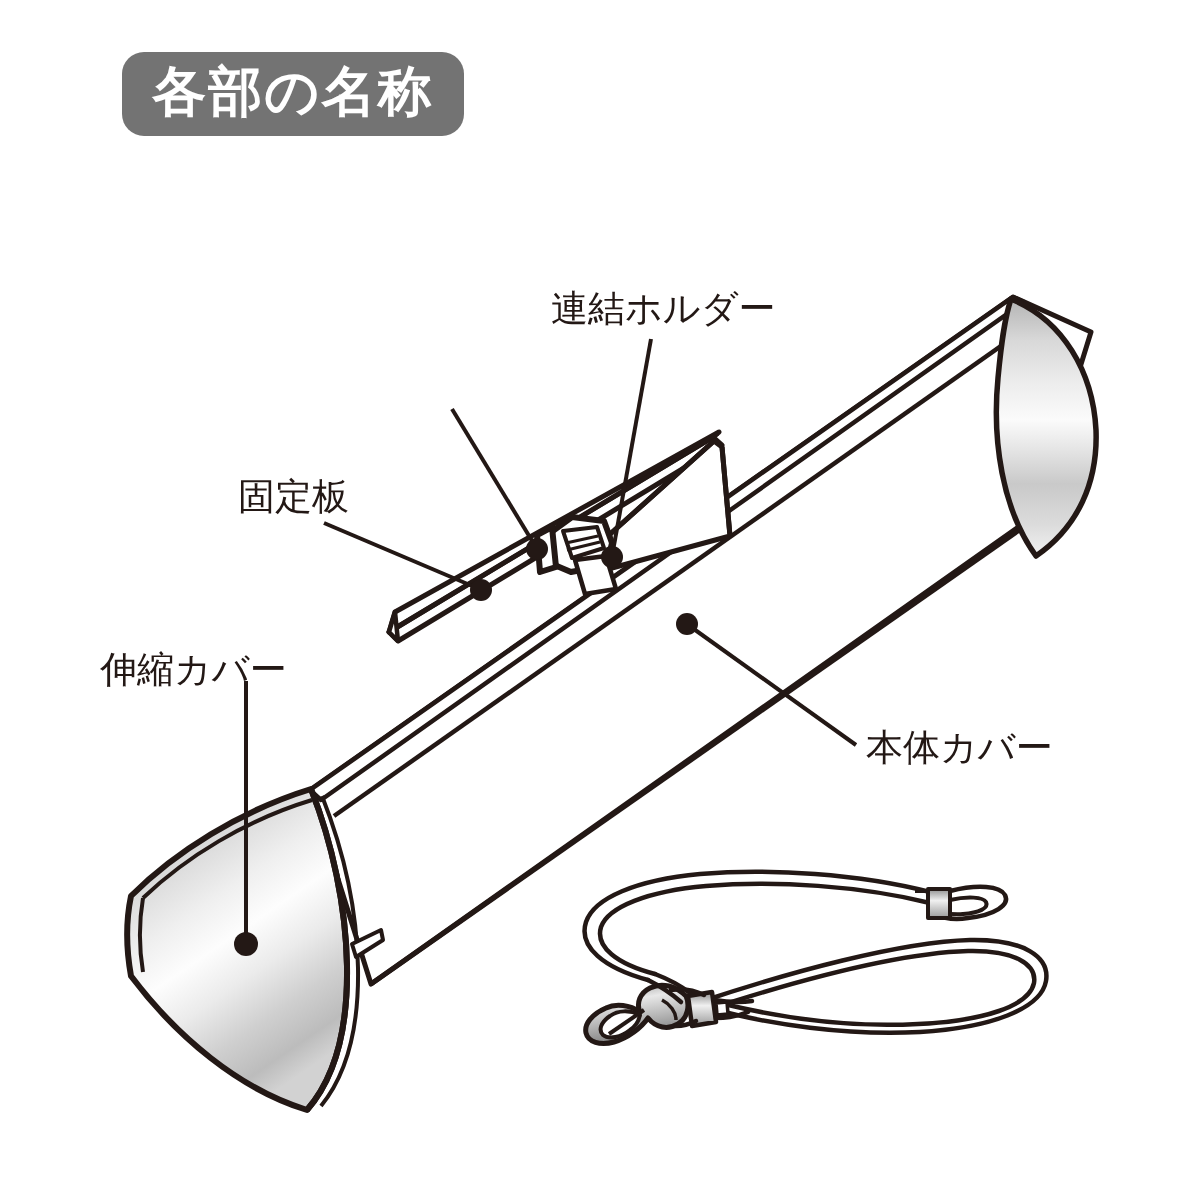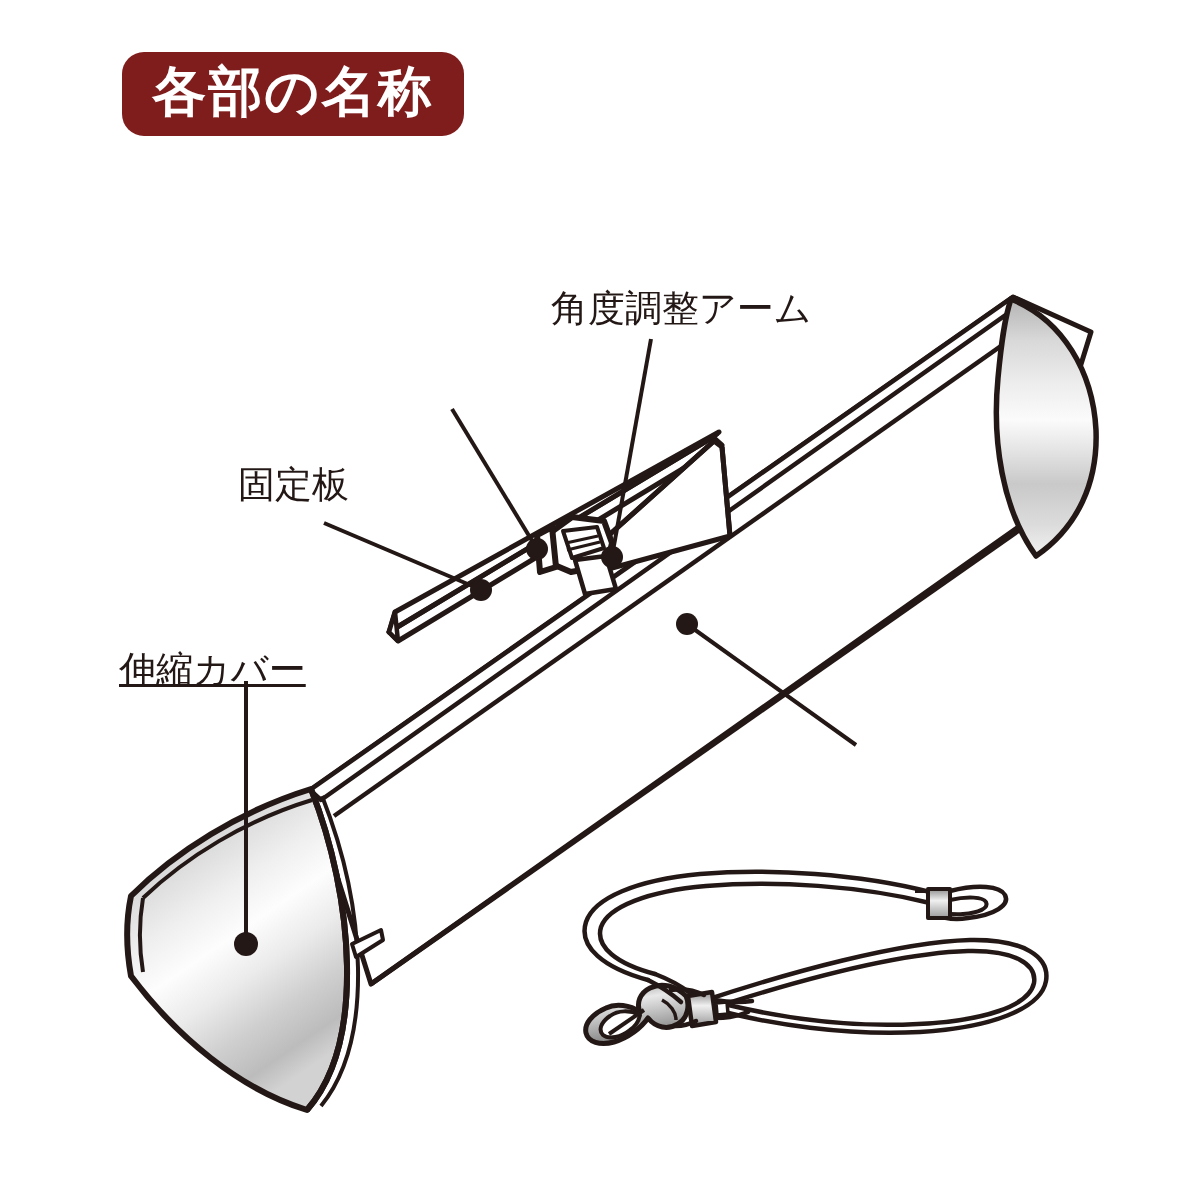--- a/index.html
+++ b/index.html
@@ -19,21 +19,21 @@
     inset: 0;
     width: 1200px;
     height: 1200px;
   }
   .title-badge {
     position: absolute;
     left: 122px;
     top: 52px;
     width: 342px;
     height: 84px;
-    background: #7f1d1d;
+    background: #737373;
     border-radius: 22px;
     display: flex;
     align-items: center;
     justify-content: center;
     box-sizing: border-box;
     padding-bottom: 4px;
   }
   .title-badge-text {
     color: #ffffff;
     font-size: 54px;
@@ -258,22 +258,23 @@
       <path d="M 671 990 C 682 988 694 990 704 995" fill="none" stroke="#231815" stroke-width="4.5" stroke-linecap="round"></path>
       <path d="M 676 1026 C 684 1026 690 1024 696 1021" fill="none" stroke="#231815" stroke-width="4.5" stroke-linecap="round"></path>
 
       <path d="M 655 974 C 668 979 680 985 690 993" fill="none" stroke="#231815" stroke-width="4.5" stroke-linecap="round"></path>
       <path d="M 648 980 C 660 986 672 994 681 1002" fill="none" stroke="#231815" stroke-width="4.5" stroke-linecap="round"></path>
       <path d="M 714 1000 C 726 1002 740 1003 752 1001" fill="none" stroke="#231815" stroke-width="4.5" stroke-linecap="round"></path>
       <path d="M 716 1018 C 726 1018 738 1016 748 1012" fill="none" stroke="#231815" stroke-width="4.5" stroke-linecap="round"></path>
     </g>
   </svg>
 
-  <div class="part-label" style="left:238px; top:466px;">固定板</div>
-
-
-  <div class="part-label" style="left:551px; top:290px;">角度調整アーム</div>
-
-  <div class="part-label" style="left:119px; top:651px;text-decoration:underline;">伸縮カバー</div>
-
+  <div class="part-label" style="left:238px; top:478px;">固定板</div>
+
+
+  <div class="part-label" style="left:551px; top:290px;">連結ホルダー</div>
+
+  <div class="part-label" style="left:100px; top:651px;">伸縮カバー</div>
+
+  <div class="part-label" style="left:866px; top:729px;">本体カバー</div>
 
 
 </div>
 
 </body></html>

